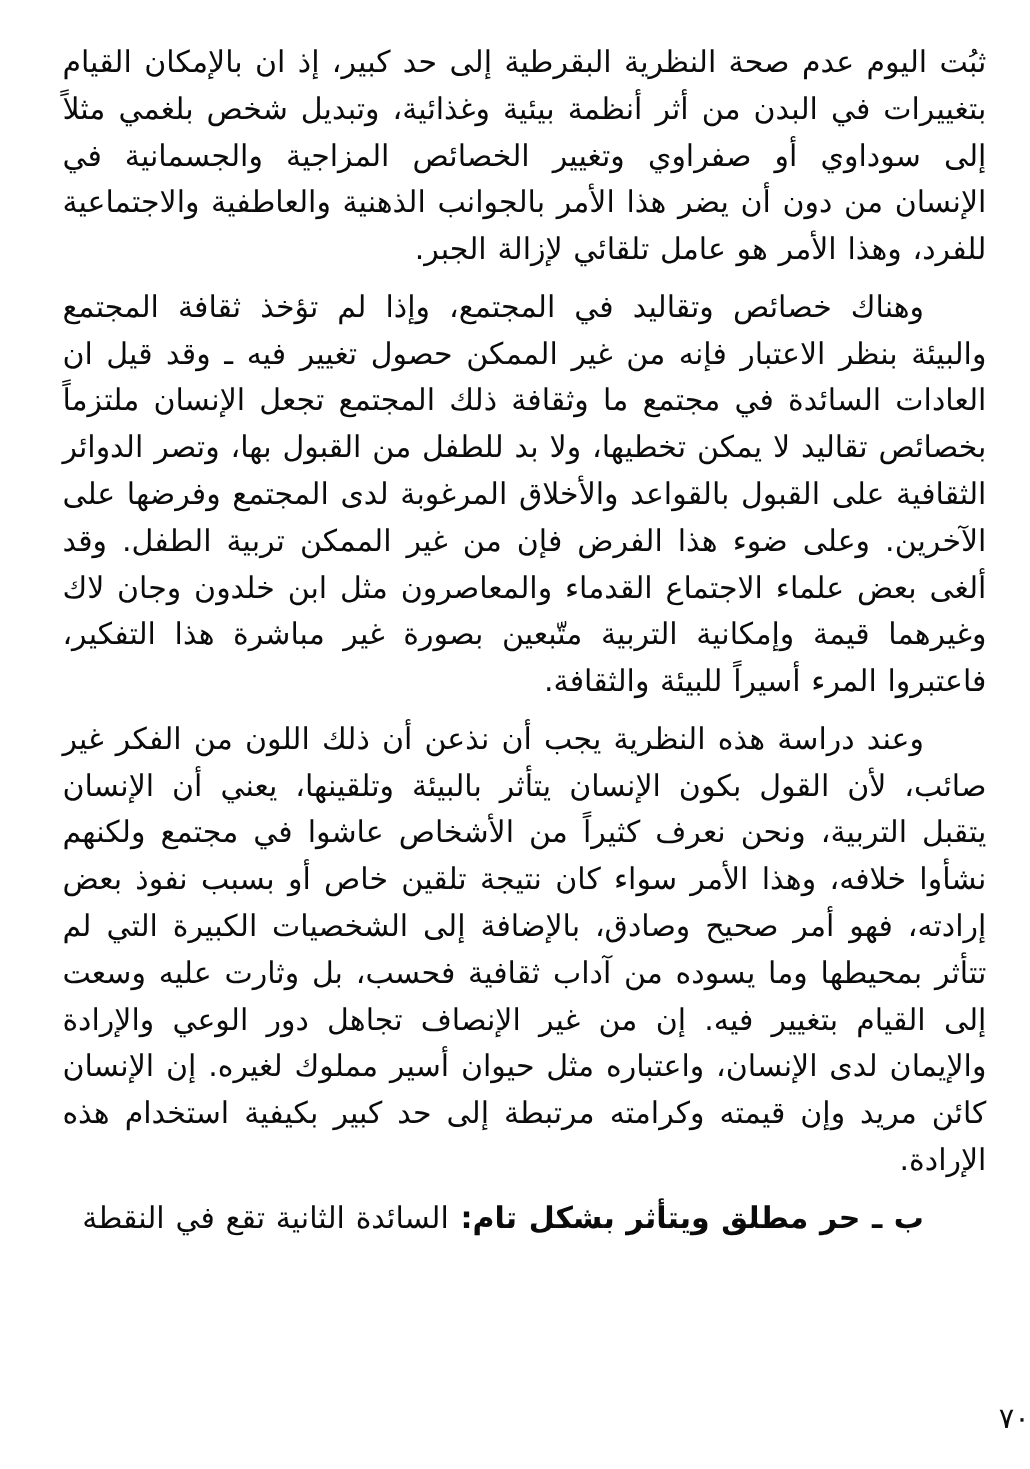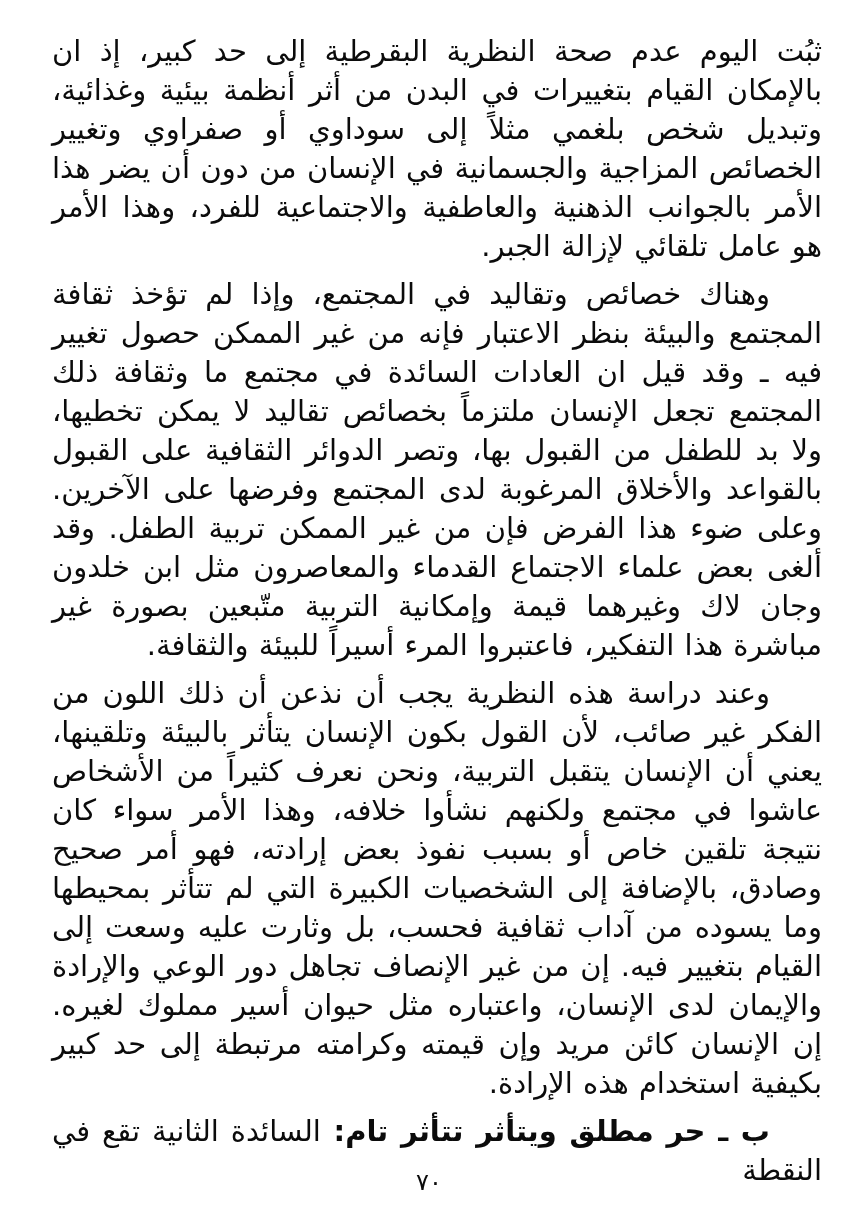--- a/index.html
+++ b/index.html
@@ -15,50 +15,50 @@
     overflow: hidden;
     font-family: "DejaVu Sans", sans-serif;
   }
   .text-block {
     position: absolute;
     top: 32px;
     right: 36px;
     left: 52px;
     direction: rtl;
     text-align: justify;
-    font-size: 29px;
+    font-size: 25px;
     line-height: 39px;
     color: #0b0b0b;
     word-spacing: 1px;
   }
   .para {
     margin: 0 0 9px 0;
     text-indent: 52px; 
   }
   .para.no-indent {
     text-indent: 0;
   }
   .para b {
     font-weight: 700;
   }
   .page-number {
     position: absolute;
     bottom: 28px;
     left: 0;
     width: 100%;
-    text-align: center;
+    text-align: right;
     font-size: 24px;
     color: #0b0b0b;
     direction: rtl;
   }
 </style>
 </head>
 <body>
 
 <div class="page">
   <div class="text-block" id="paragraphs-container">
       <p class="para no-indent"><span>ثبُت اليوم عدم صحة النظرية البقرطية إلى حد كبير، إذ ان بالإمكان القيام بتغييرات في البدن من أثر أنظمة بيئية وغذائية، وتبديل شخص بلغمي مثلاً إلى سوداوي أو صفراوي وتغيير الخصائص المزاجية والجسمانية في الإنسان من دون أن يضر هذا الأمر بالجوانب الذهنية والعاطفية والاجتماعية للفرد، وهذا الأمر هو عامل تلقائي لإزالة الجبر.</span></p>
       <p class="para"><span>وهناك خصائص وتقاليد في المجتمع، وإذا لم تؤخذ ثقافة المجتمع والبيئة بنظر الاعتبار فإنه من غير الممكن حصول تغيير فيه ـ وقد قيل ان العادات السائدة في مجتمع ما وثقافة ذلك المجتمع تجعل الإنسان ملتزماً بخصائص تقاليد لا يمكن تخطيها، ولا بد للطفل من القبول بها، وتصر الدوائر الثقافية على القبول بالقواعد والأخلاق المرغوبة لدى المجتمع وفرضها على الآخرين. وعلى ضوء هذا الفرض فإن من غير الممكن تربية الطفل. وقد ألغى بعض علماء الاجتماع القدماء والمعاصرون مثل ابن خلدون وجان لاك وغيرهما قيمة وإمكانية التربية متّبعين بصورة غير مباشرة هذا التفكير، فاعتبروا المرء أسيراً للبيئة والثقافة.</span></p>
       <p class="para"><span>وعند دراسة هذه النظرية يجب أن نذعن أن ذلك اللون من الفكر غير صائب، لأن القول بكون الإنسان يتأثر بالبيئة وتلقينها، يعني أن الإنسان يتقبل التربية، ونحن نعرف كثيراً من الأشخاص عاشوا في مجتمع ولكنهم نشأوا خلافه، وهذا الأمر سواء كان نتيجة تلقين خاص أو بسبب نفوذ بعض إرادته، فهو أمر صحيح وصادق، بالإضافة إلى الشخصيات الكبيرة التي لم تتأثر بمحيطها وما يسوده من آداب ثقافية فحسب، بل وثارت عليه وسعت إلى القيام بتغيير فيه. إن من غير الإنصاف تجاهل دور الوعي والإرادة والإيمان لدى الإنسان، واعتباره مثل حيوان أسير مملوك لغيره. إن الإنسان كائن مريد وإن قيمته وكرامته مرتبطة إلى حد كبير بكيفية استخدام هذه الإرادة.</span></p>
-      <p class="para"><b>ب ـ حر مطلق ويتأثر تتأثر تام: </b><span>السائدة الثانية تقع في النقطة</span></p>
+      <p class="para"><b>ب ـ حر مطلق ويتأثر بشكل تام: </b><span>السائدة الثانية تقع في النقطة</span></p>
     </div>
   <div class="page-number">٧٠</div>
 </div>
 
 </body></html>

